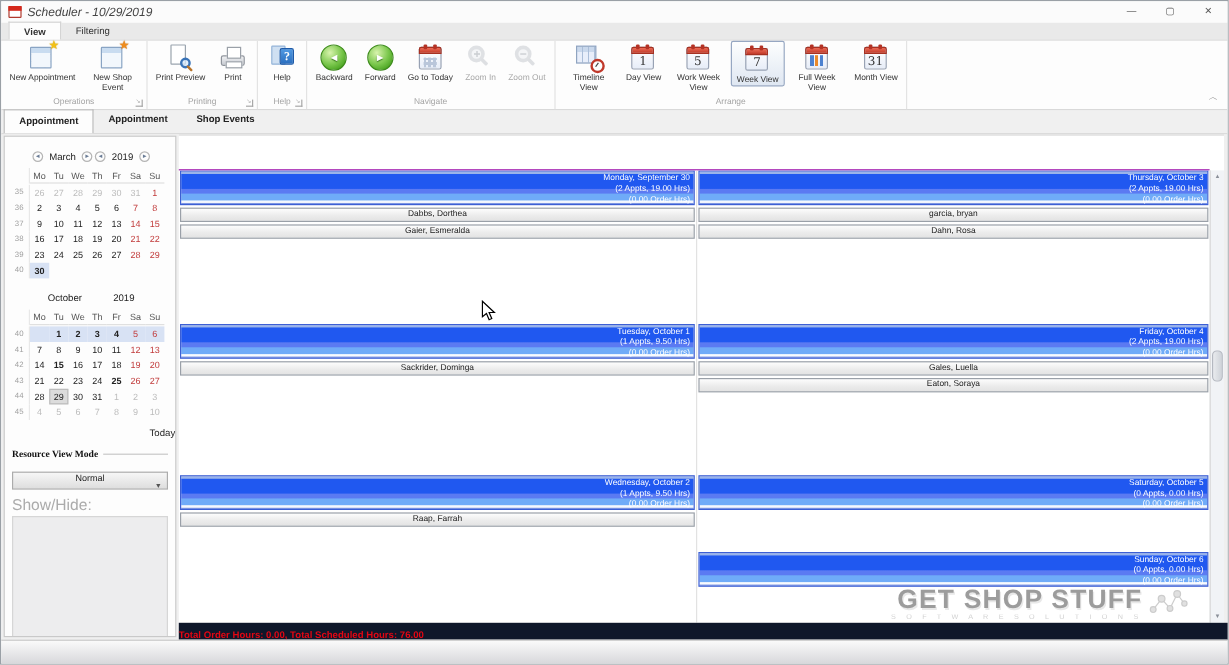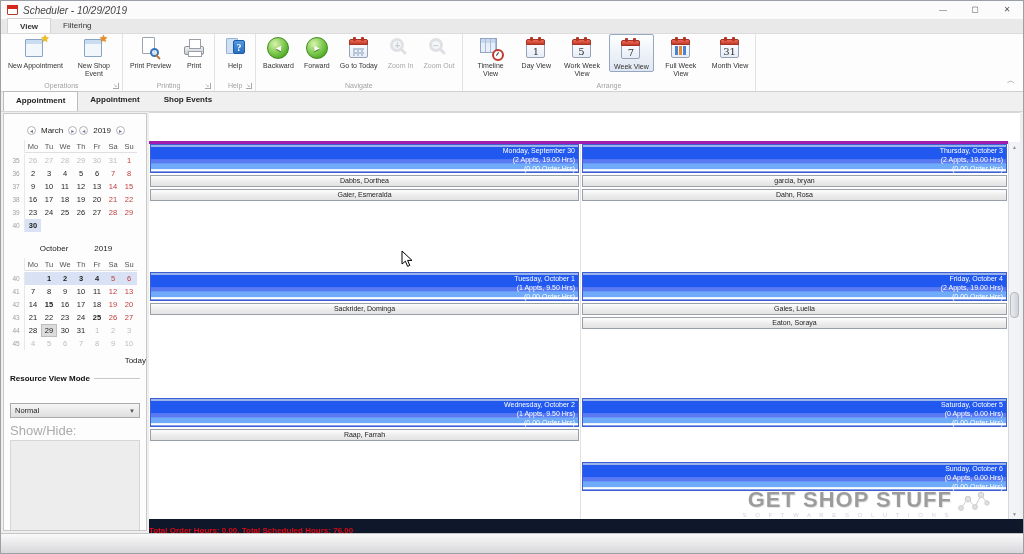--- a/index.html
+++ b/index.html
@@ -90,34 +90,34 @@
   .mc-grid .dh{color:#555;border-bottom:1px solid #e0e0e0;margin-bottom:1px;}
   .mc-grid .wn{color:#a0a0a0;font-size:6.5px;border-right:1px solid #e8e8e8;}
   .mc-grid .muted{color:#bcbcbc;}
   .mc-grid .weekend{color:#c13b3b;}
   .mc-grid .selected{background:#d8e2f4;}
   .mc-grid .bold{font-weight:bold;}
   .mc-grid .today{background:#dcdcdc;border:1px solid #bdbdbd;line-height:11px;}
   #today-btn{display:block;text-align:right;font-size:8px;color:#222;margin:6px 0 4px;}
 
   #resource-panel{position:absolute;left:0;right:0;top:258px;padding:2px 6px;}
-  .rp-title{display:flex;align-items:center;font-size:8px;font-weight:bold;color:#111;white-space:nowrap;}
+  .rp-title{display:flex;align-items:center;font-size:8px;font-weight:bold;color:#111;white-space:nowrap;font-family:Liberation Serif, serif;}
   .rp-title::after{content:"";flex:1;height:1px;background:#c8c8c8;margin-left:4px;}
-  #rp-dropdown{margin-top:20px;height:15px;background:linear-gradient(#f6f6f6,#dedede);border:1px solid #ababab;display:flex;align-items:center;font-size:7.5px;color:#222;padding:0 4px;}
+  #rp-dropdown{margin-top:10px;height:15px;background:linear-gradient(#f6f6f6,#dedede);border:1px solid #ababab;display:flex;align-items:center;font-size:7.5px;color:#222;padding:0 4px;flex-direction:column;}
   #rp-dropdown .chev{margin-left:auto;font-size:6px;color:#555;}
   #rp-showhide{font-size:13px;color:#ababab;margin-top:5px;}
   #rp-list{margin-top:2px;height:108px;background:#ededee;border:1px solid #d6d6d6;}
 
   
   #main{position:absolute;left:148px;top:0px;width:871px;height:407px;background:#fff;border-top:1px solid #d8d8d8;}
   #week-nav{position:absolute;left:0;top:0;width:100%;height:28px;background:#fdfdfd;display:flex;align-items:center;padding-left:8px;}
   .wn-btn{width:26px;height:18px;background:linear-gradient(#fefefe,#e2e2e2);border:1px solid #b5b5b5;border-radius:2px;font-size:7px;color:#555;text-align:center;line-height:16px;margin-right:5px;}
   #range-label{font-size:8px;color:#222;margin-left:30px;}
 
-  #grid{position:absolute;left:0;top:28px;right:12px;bottom:0;border-top:3px solid #a21caf;overflow:hidden;}
+  #grid{position:absolute;left:0;top:28px;right:12px;bottom:0;border-top:1px solid #a21caf;overflow:hidden;}
   .gcol{position:absolute;top:0;bottom:0;}
   .gcol.left{left:0;width:431px;}
   .gcol.right{left:431px;right:0;border-left:1px solid #e2e2e2;}
   .day{position:absolute;left:0;right:0;}
   .day-hdr{height:29px;margin:0 1px;color:#fff;text-align:right;padding:1px 3px 0;
     background:linear-gradient(to bottom,#9ab4ea 0,#9ab4ea 6%,#2058f0 8%,#2058f0 52%,#5b7af2 54%,#5b7af2 66%,#6fabf8 70%,#6fabf8 88%,#e6f0fd 90%,#ffffff 95%,#4066d8 100%);
     border:1px solid #3c5fd4;}
   .day-hdr div{font-size:7px;line-height:9px;white-space:nowrap;overflow:hidden;}
   .appt{height:12px;margin:2px 1px 0;background:linear-gradient(#fdfdfd,#ebebeb 60%,#e3e3e3);border:1px solid #9aa0a8;font-size:7px;line-height:10px;text-align:center;color:#222;}
 

